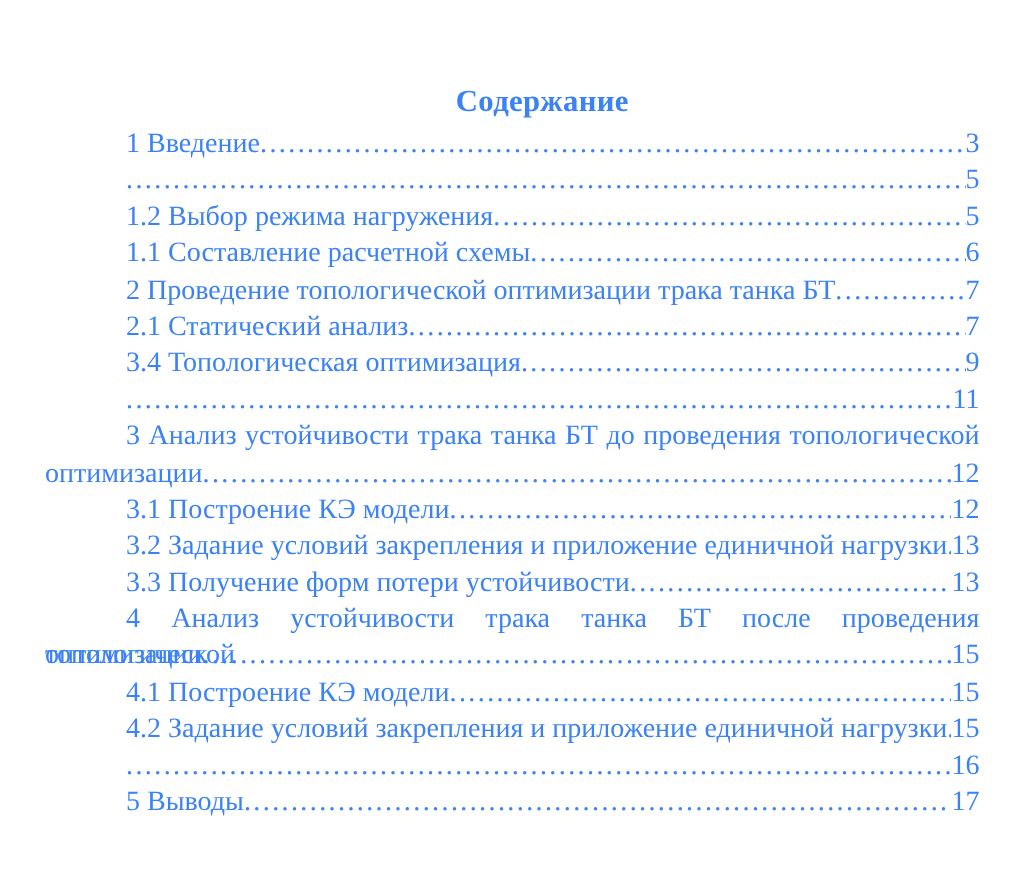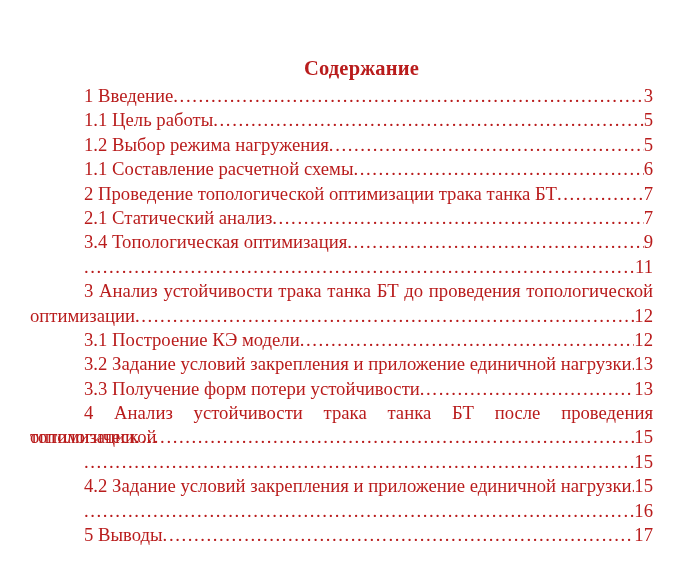--- a/index.html
+++ b/index.html
@@ -7,21 +7,21 @@
     padding: 0;
     background: #ffffff;
   }
   .doc-page {
     position: relative;
     width: 683px;
     height: 582px;
     background: #ffffff;
     overflow: hidden;
     font-family: "Liberation Serif", "DejaVu Serif", serif;
-    color: #b91c1c;
+    color: #3b82f6;
   }
   .content {
     position: absolute;
     left: 30px;
     right: 30px;
     top: 0;
   }
   .doc-title {
     margin: 55px 0 3px 0;
     font-size: 20.5px;
@@ -75,21 +75,20 @@
 <div class="doc-page">
   <div class="content">
     <h1 class="doc-title">Содержание</h1>
     <div class="toc">
         <div class="toc-row indented">
           <span class="entry-text">1 Введение</span>
           <span class="leader-dots">........................................................................................................................................................</span>
           <span class="page-num">3</span>
         </div>
         <div class="toc-row indented">
-          <span class="entry-text">1.1 Цель работы</span>
           <span class="leader-dots">........................................................................................................................................................</span>
           <span class="page-num">5</span>
         </div>
         <div class="toc-row indented">
           <span class="entry-text">1.2 Выбор режима нагружения</span>
           <span class="leader-dots">........................................................................................................................................................</span>
           <span class="page-num">5</span>
         </div>
         <div class="toc-row indented">
           <span class="entry-text">1.1 Составление расчетной схемы</span>
@@ -136,20 +135,21 @@
           <span class="leader-dots">........................................................................................................................................................</span>
           <span class="page-num">13</span>
         </div>
         <div class="toc-row indented justified"><span class="entry-text">4 Анализ устойчивости трака танка БТ после проведения топологической</span></div>
         <div class="toc-row">
           <span class="entry-text">оптимизации</span>
           <span class="leader-dots">........................................................................................................................................................</span>
           <span class="page-num">15</span>
         </div>
         <div class="toc-row indented">
+          <span class="entry-text">4.1 Построение КЭ модели</span>
           <span class="leader-dots">........................................................................................................................................................</span>
           <span class="page-num">15</span>
         </div>
         <div class="toc-row indented">
           <span class="entry-text">4.2 Задание условий закрепления и приложение единичной нагрузки</span>
           <span class="leader-dots">........................................................................................................................................................</span>
           <span class="page-num">15</span>
         </div>
         <div class="toc-row indented">
           <span class="leader-dots">........................................................................................................................................................</span>

